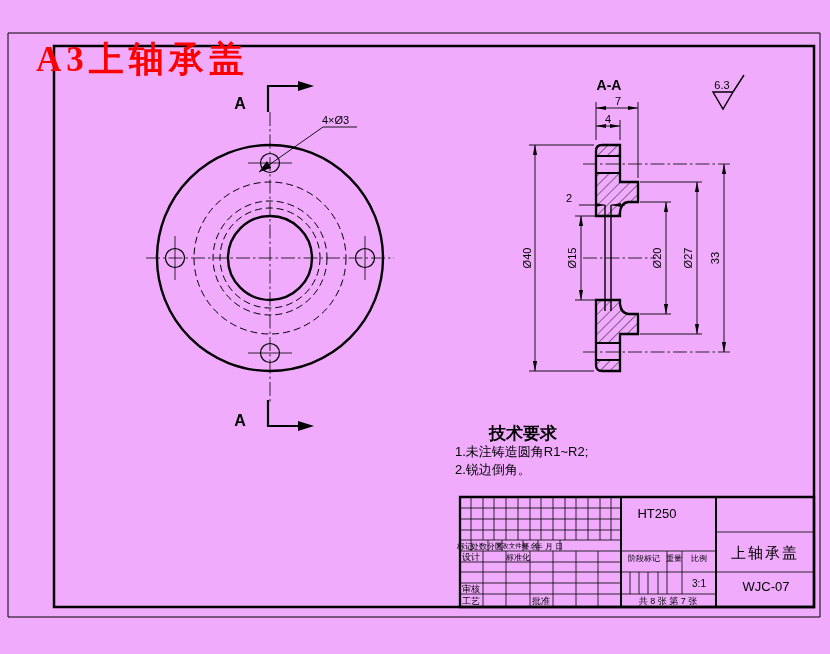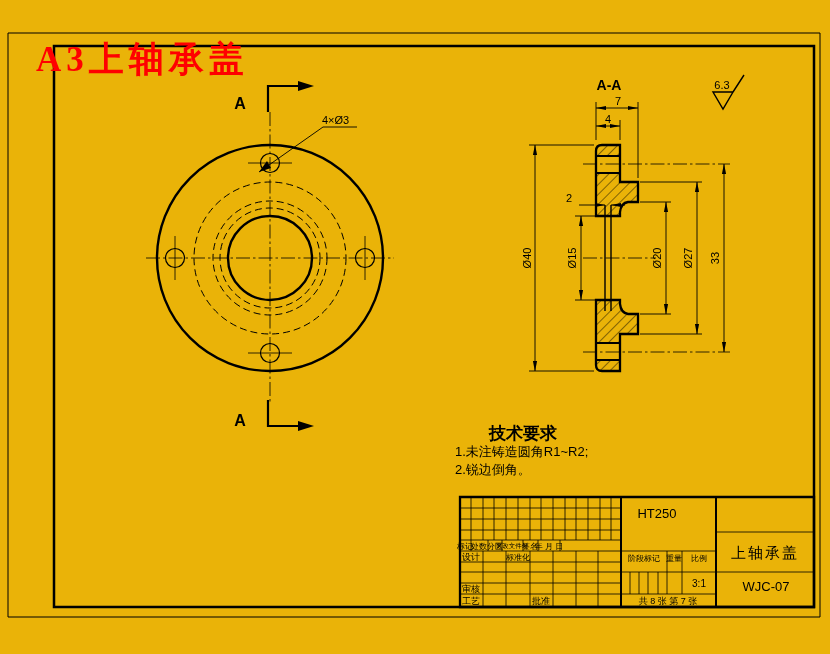--- a/index.html
+++ b/index.html
@@ -1,16 +1,16 @@
 <!DOCTYPE html>
 <html><head>
 <meta charset="utf-8">
 <style>
   html,body{margin:0;padding:0;background:#fff;}
-  #page{position:relative;width:830px;height:654px;background:#eab308;overflow:hidden;}
+  #page{position:relative;width:830px;height:654px;background:#f0abfc;overflow:hidden;}
   svg{display:block;}
   svg text{font-family:"Liberation Sans","DejaVu Sans",sans-serif;fill:#000;}
   .red-title{font-family:"Liberation Serif","DejaVu Serif",serif;font-weight:bold;letter-spacing:5px;}
   .dimtxt{font-size:11px;}
   .cjk-tiny{font-size:8px;}
   .cjk-xtiny{font-size:6.5px;}
   .cjk-small{font-size:9px;}
   line,path,rect,circle,polyline{vector-effect:non-scaling-stroke;}
 </style>
 </head>

